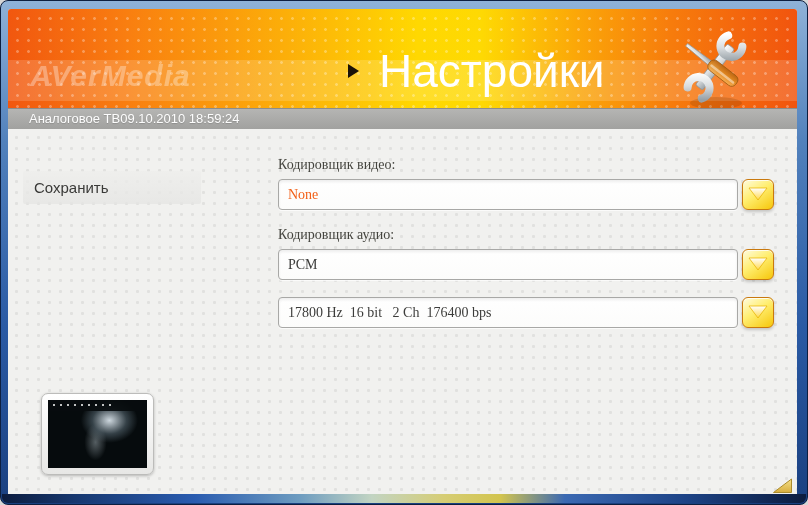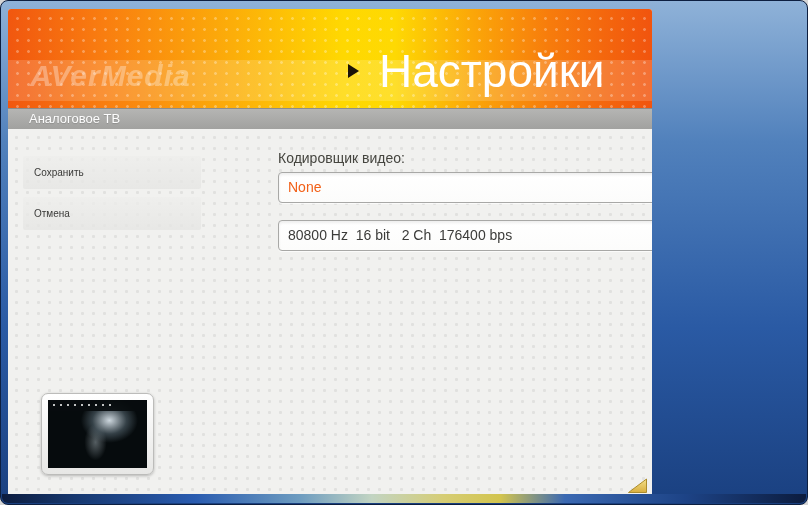--- a/index.html
+++ b/index.html
@@ -8,21 +8,21 @@
     border:1px solid #0d1f40;border-radius:8px;overflow:hidden;
     background:linear-gradient(180deg,#8fb2d8 0%,#5181bc 28%,#2a5aa4 65%,#1a4080 100%);
   }
   .win-bottom-strip{
     position:absolute;left:1px;right:1px;bottom:1px;height:9px;border-radius:0 0 6px 6px;
     background:linear-gradient(to right,
       #0c1c3e 0%,#17386f 9%,#2a5cb0 24%,#6d9cc0 37%,#c2d4c2 46%,
       #d6cd74 55%,#d2c44e 62%,#3b69b2 70%,#1d4386 85%,#0c1c3e 100%);
   }
   .inner{
-    position:absolute;left:7px;top:8px;width:644px;height:487px;
+    position:absolute;left:7px;top:8px;width:789px;height:487px;
     border-radius:3px;overflow:hidden;background:#f1f1ef;
   }
   
   .header{
     position:relative;height:99px;overflow:hidden;
     background:linear-gradient(to right,
       #f1570f 0%,#f97e10 15%,#fcae09 35%,#ffd801 52%,#fed903 60%,
       #fba708 72%,#f77c0c 84%,#f1540e 100%);
   }
   .header-band{position:absolute;left:0;right:0;top:51px;height:41px;background:rgba(255,255,255,0.16);}
@@ -53,25 +53,26 @@
   }
   
   .content{
     position:relative;height:367px;background:#f1f1ef;
     background-image:radial-gradient(circle,#e1e1df 1.3px,transparent 1.7px);
     background-size:11px 11px;background-position:3px 3px;
   }
   .sidebar{position:absolute;left:15px;top:27px;width:178px;}
   .side-btn{
     height:33px;margin-bottom:8px;line-height:33px;padding-left:11px;
-    font-size:10px;color:#3a3a38;border-radius:2px;cursor:pointer;
+    font-size:15px;color:#3a3a38;border-radius:2px;cursor:pointer;
     background:linear-gradient(rgba(238,238,236,0.78),rgba(229,229,227,0.78));
-  }
-  
-  .form{position:absolute;left:270px;top:21px;width:496px;}
+    margin-top:15px;
+  }
+  
+  .form{position:absolute;left:270px;top:28px;width:496px;font-family:Liberation Serif, serif;}
   .fgroup{margin-bottom:17px;}
   .flabel{display:block;font-size:14px;line-height:16px;color:#45453f;margin-bottom:6px;}
   .frow{display:flex;gap:4px;align-items:flex-start;}
   .fbox{
     width:460px;height:31px;box-sizing:border-box;border:1px solid #a8a8a6;border-radius:4px;
     background:linear-gradient(#ffffff,#fcfcfb);
     box-shadow:inset 0 2px 3px rgba(0,0,0,0.07),0 1px 0 rgba(255,255,255,0.7);
     line-height:29px;padding-left:9px;font-size:14px;color:#3c3c3a;white-space:pre;overflow:hidden;
   }
   .fbox.accent{color:#f26018;}
@@ -150,58 +151,69 @@
         <g transform="translate(39,38) rotate(-52)">
           <polygon points="-1.6,-36 1.6,-36 2.6,-6 -2.6,-6" fill="url(#silverg)" stroke="#8d969c" stroke-width="0.7"></polygon>
           <rect x="-6" y="-7" width="12" height="34" rx="5" fill="url(#handleg)" stroke="#a05a10" stroke-width="0.8"></rect>
           <rect x="-2.2" y="-5" width="2.4" height="30" rx="1.2" fill="rgba(255,255,255,0.45)"></rect>
         </g>
       </svg>
     </div>
 
     <div class="statusbar">
       <span>Аналоговое ТВ</span>
+      <span>09.10.2010 18:59:24</span>
     </div>
 
     <div class="content">
 
       <div class="sidebar">
         <div class="side-btn">Сохранить</div>
-        <div class="side-btn">Отмена</div>
       </div>
 
       <div class="form">
 
         <div class="fgroup">
           <span class="flabel">Кодировщик видео:</span>
           <div class="frow">
             <div class="fbox accent">None</div>
             <div class="dropbtn">
               <svg width="20" height="14" viewBox="0 0 20 14">
                 <polygon points="1,1 19,1 10,13" fill="url(#trig)" stroke="#eab607" stroke-width="0.8"></polygon>
               </svg>
             </div>
           </div>
         </div>
 
         <div class="fgroup">
         </div>
 
-
-        <div class="fgroup">
+        <div class="fgroup">
+          <span class="flabel">Кодировщик аудио:</span>
           <div class="frow">
-            <div class="fbox">80800 Hz  16 bit   2 Ch  176400 bps</div>
+            <div class="fbox">PCM</div>
             <div class="dropbtn">
               <svg width="20" height="14" viewBox="0 0 20 14">
                 <polygon points="1,1 19,1 10,13" fill="url(#trig)" stroke="#eab607" stroke-width="0.8"></polygon>
               </svg>
             </div>
           </div>
         </div>
 
+        <div class="fgroup">
+          <div class="frow">
+            <div class="fbox">17800 Hz  16 bit   2 Ch  176400 bps</div>
+            <div class="dropbtn">
+              <svg width="20" height="14" viewBox="0 0 20 14">
+                <polygon points="1,1 19,1 10,13" fill="url(#trig)" stroke="#eab607" stroke-width="0.8"></polygon>
+              </svg>
+            </div>
+          </div>
+        </div>
+
       </div>
 
       <div class="preview">
         <div class="video">
           <div class="video-osd"></div>
         </div>
       </div>
 
       <svg class="grip" width="21" height="16" viewBox="0 0 21 16">
         <polygon points="19.5,1 19.5,14.5 1.5,14.5" fill="url(#gripg)" stroke="#ac8c2c" stroke-width="1"></polygon>

